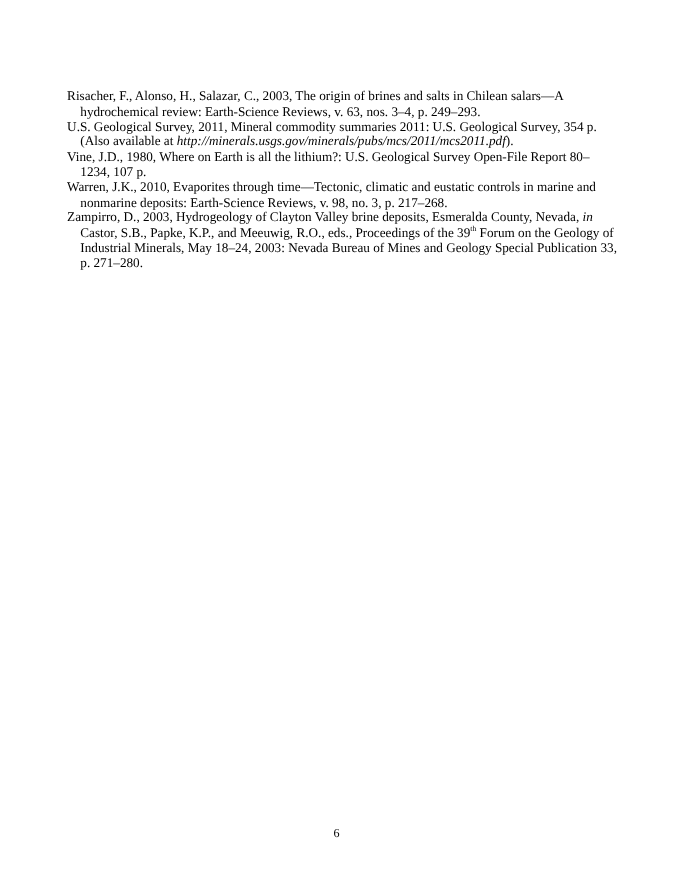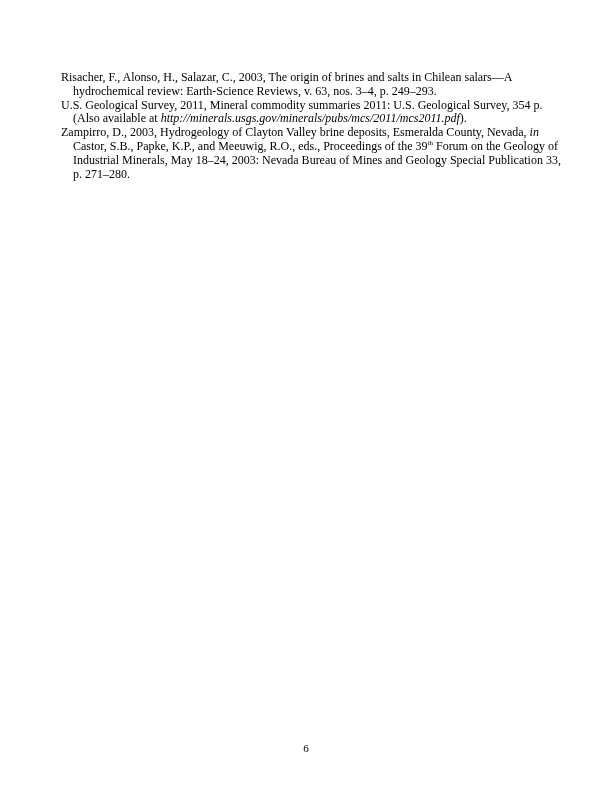--- a/index.html
+++ b/index.html
@@ -12,21 +12,21 @@
     width: 612px;
     height: 792px;
     position: relative;
     overflow: hidden;
     font-family: "Liberation Serif", "DejaVu Serif", serif;
     color: #000000;
   }
   .page {
     position: absolute;
     left: 0;
-    top: 3px;
+    top: 13px;
     width: 612px;
     height: 676px;
     background: #ffffff;
   }
   .references {
     position: absolute;
     left: 61px;
     top: 68px;
     width: 500px;
     font-size: 12px;
@@ -59,16 +59,18 @@
     color: #000000;
   }
 </style>
 </head>
 <body>
 
 <div class="page">
   <div class="references" id="references-list">
       <p class="ref"><span>Risacher, F., Alonso, H., Salazar, C., 2003, The origin of brines and salts in Chilean salars—A hydrochemical review: Earth-Science Reviews, v. 63, nos. 3–4, p. 249–293.</span></p>
       <p class="ref"><span>U.S. Geological Survey, 2011, Mineral commodity summaries 2011: U.S. Geological Survey, 354 p. (Also available at </span><span class="seg-italic">http://minerals.usgs.gov/minerals/pubs/mcs/2011/mcs2011.pdf</span><span>).</span></p>
+      <p class="ref"><span>Vine, J.D., 1980, Where on Earth is all the lithium?: U.S. Geological Survey Open-File Report 80–1234, 107 p.</span></p>
+      <p class="ref"><span>Warren, J.K., 2010, Evaporites through time—Tectonic, climatic and eustatic controls in marine and nonmarine deposits: Earth-Science Reviews, v. 98, no. 3, p. 217–268.</span></p>
       <p class="ref"><span>Zampirro, D., 2003, Hydrogeology of Clayton Valley brine deposits, Esmeralda County, Nevada, </span><span class="seg-italic">in</span><span> Castor, S.B., Papke, K.P., and Meeuwig, R.O., eds., Proceedings of the 39</span><sup>th</sup><span> Forum on the Geology of Industrial Minerals, May 18–24, 2003: Nevada Bureau of Mines and Geology Special Publication 33, p. 271–280.</span></p>
     </div>
   <div class="footer">6</div>
 </div>
 
 </body></html>

